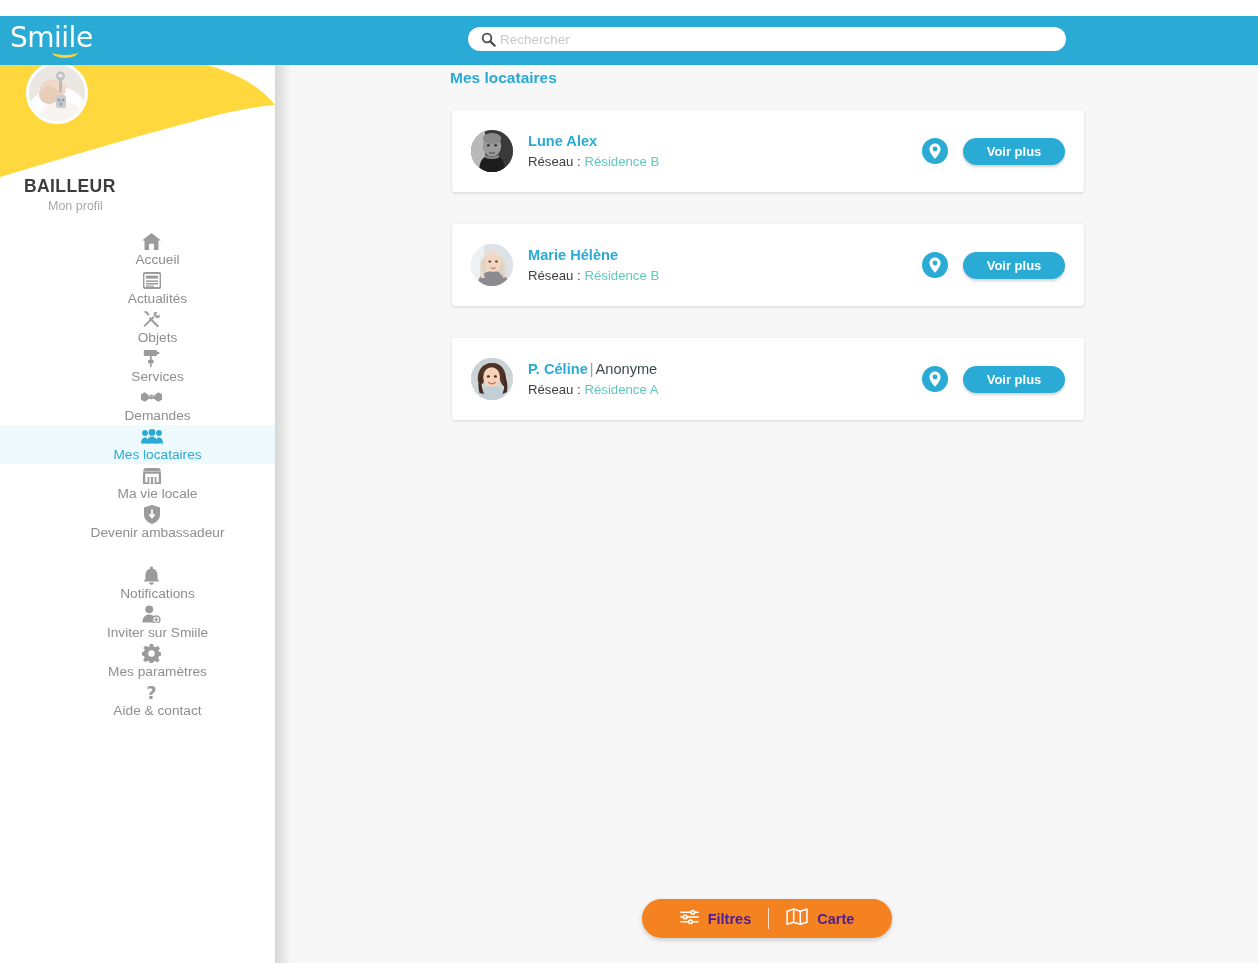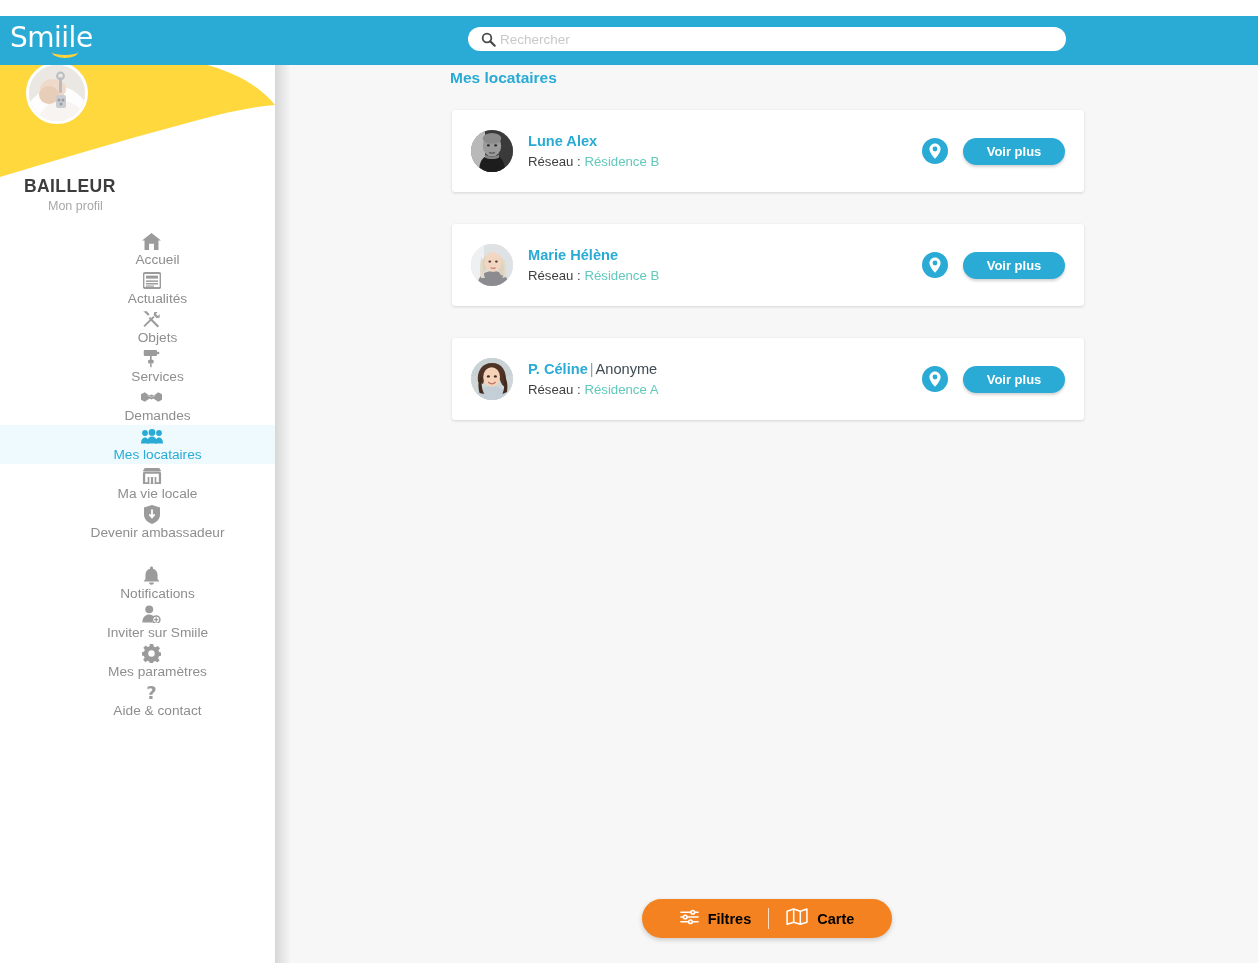--- a/index.html
+++ b/index.html
@@ -275,21 +275,21 @@
     display: flex;
     align-items: center;
     gap: 9px;
     padding: 0 17px;
     cursor: pointer;
     color: #ffffff;
   }
   .fab-btn .lbl {
     font-size: 14.5px;
     font-weight: bold;
-    color: #000000;
+    color: #4c1d95;
     white-space: nowrap;
   }
   .fab-divider {
     width: 1px;
     height: 21px;
     background: rgba(255,255,255,0.75);
     flex: 0 0 auto;
   }
 </style>
 </head>

